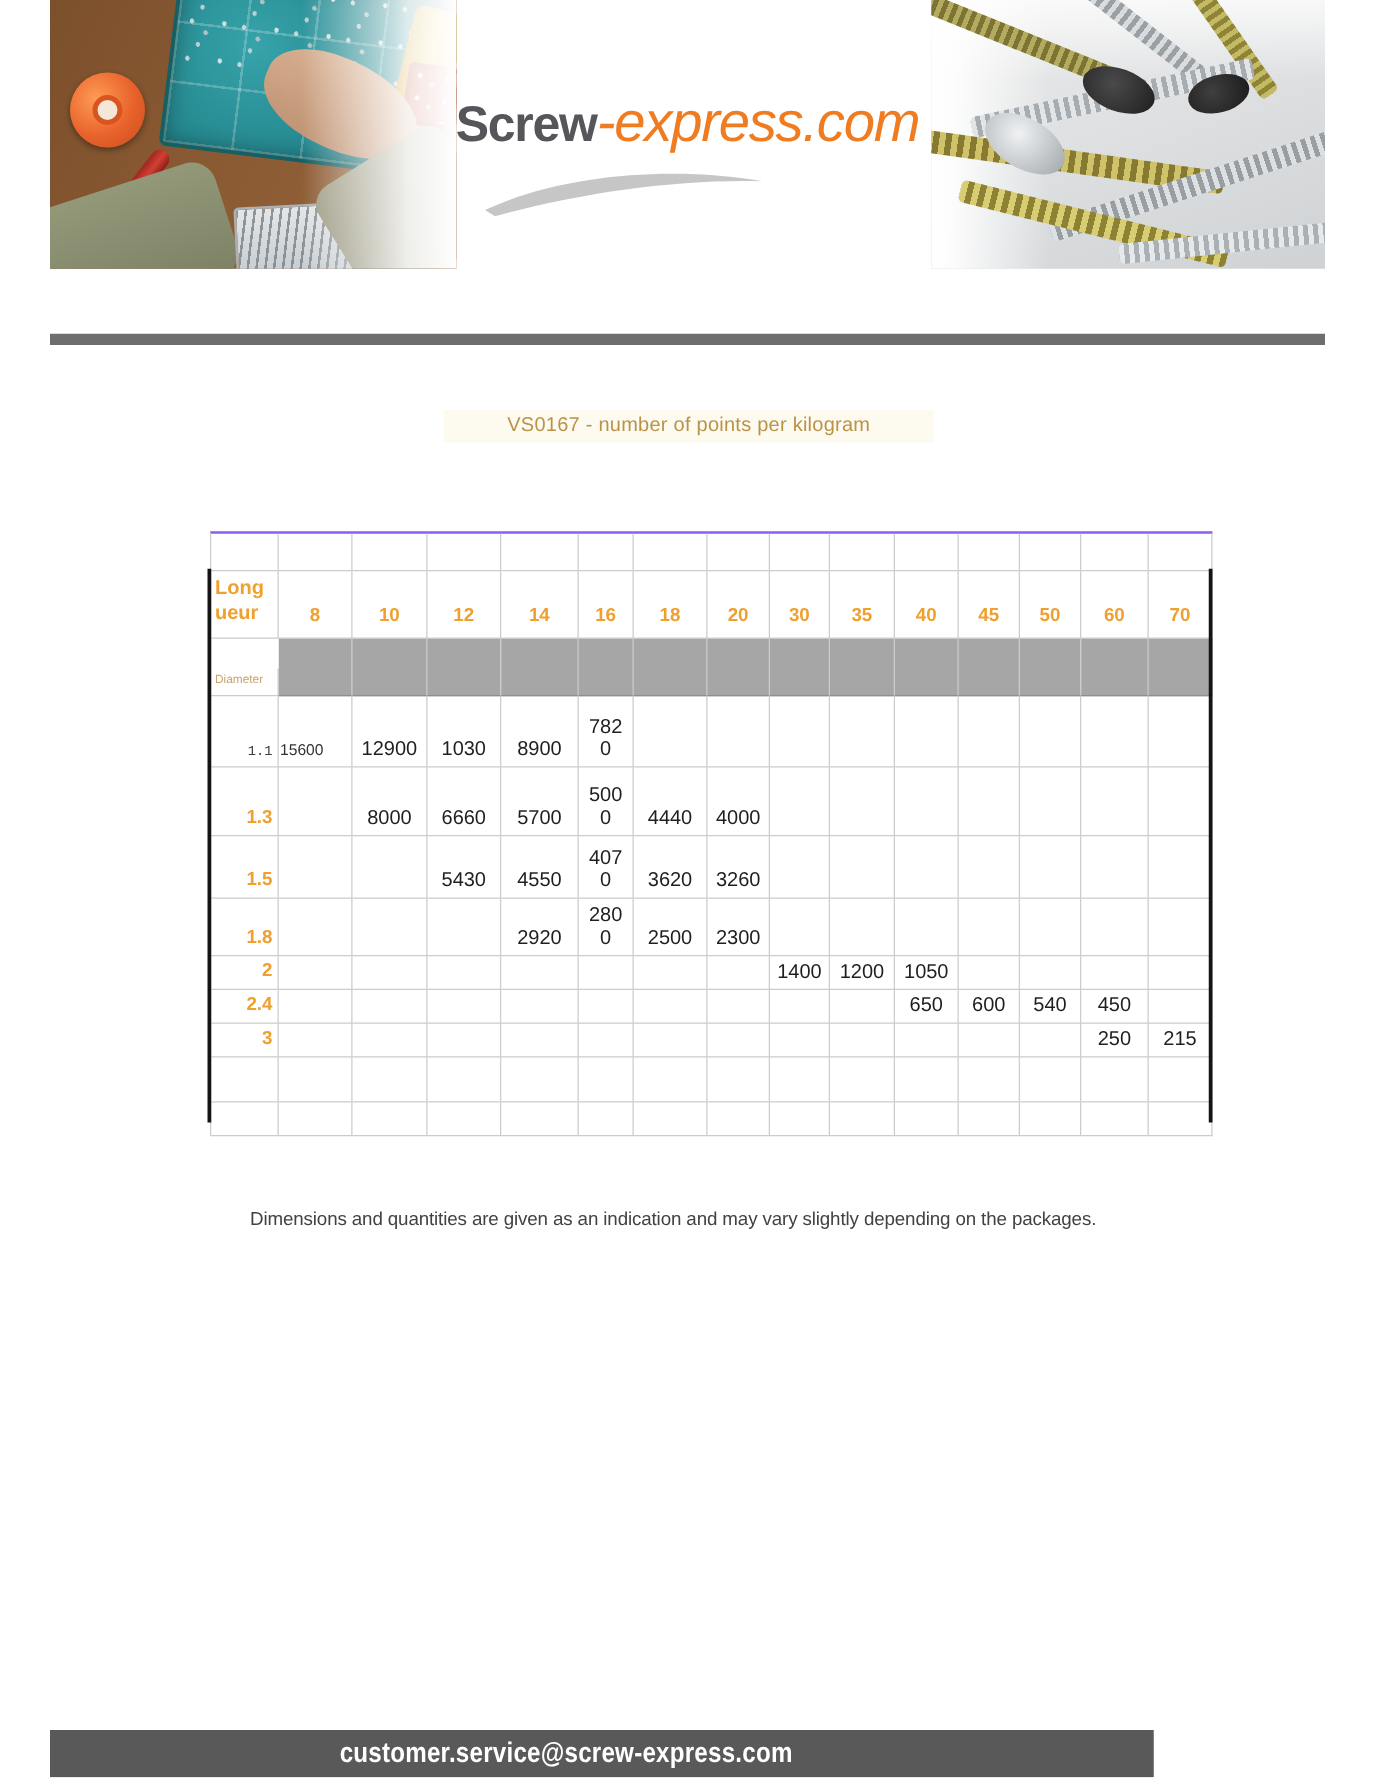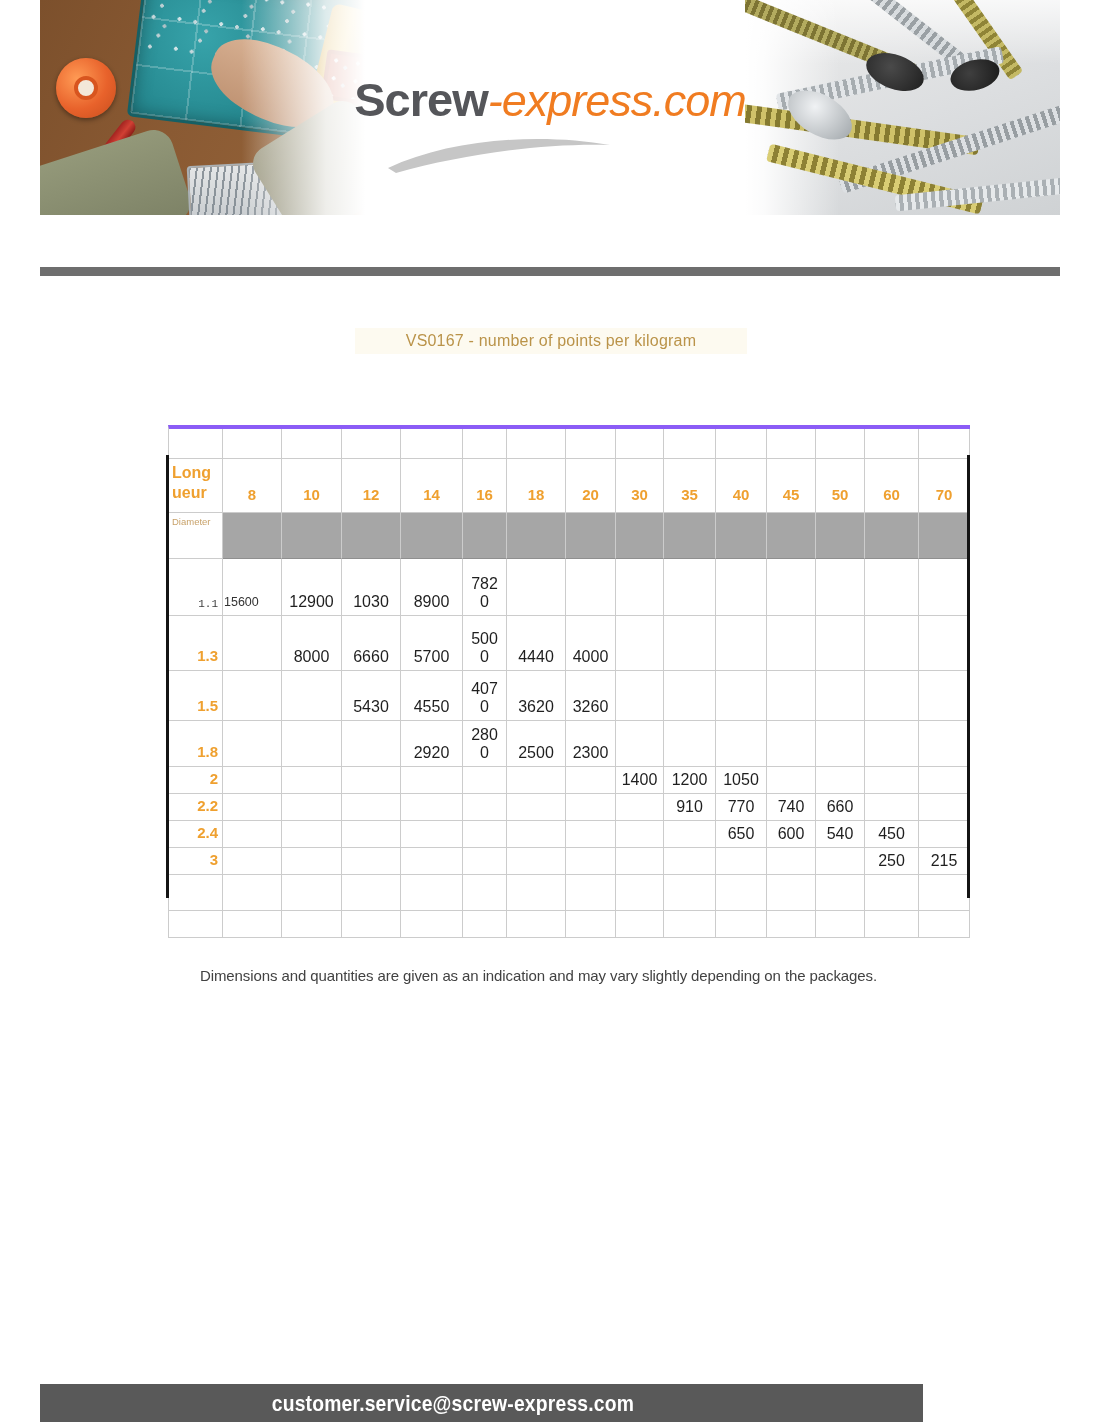--- a/index.html
+++ b/index.html
@@ -57,47 +57,47 @@
   .fade-right { left:0; top:0; width:100%; height:100%;
     background:linear-gradient(to right, transparent 62%, rgba(255,255,255,.85) 88%, #fff 100%); }
   
   .screw-bar { position:absolute; border-radius:4px; }
   .fade-left { left:0; top:0; width:100%; height:100%;
     background:linear-gradient(to left, transparent 70%, rgba(255,255,255,.9) 94%, #fff 100%),
                linear-gradient(to bottom, rgba(255,255,255,.75) 0%, transparent 30%); }
 
   
   #logo { position:absolute; left:350px; top:72px; width:400px; text-align:center; white-space:nowrap; }
-  #logo .p1 { font-size:47px; font-weight:bold; color:#55565a; letter-spacing:-1px; }
+  #logo .p1 { font-size:40px; font-weight:bold; color:#55565a; letter-spacing:-1px; }
   #logo .p2 { font-size:45px; font-weight:normal; font-style:italic; color:#f07c21; letter-spacing:-1px; }
   #swoosh { position:absolute; left:382px; top:128px; }
 
   
   #banner { position:absolute; left:40px; top:215px; width:1020px; height:52px; background:#e87e27;
     display:flex; align-items:center; justify-content:center; }
   #banner span { color:#fff; font-weight:bold; font-size:42px; letter-spacing:0px; display:inline-block;
     transform:scale(0.88,1.12); }
   #gray-strip { position:absolute; left:40px; top:267px; width:1020px; height:9px; background:#6e6e6e; }
 
   
   #title-box { position:absolute; left:355px; top:328px; width:392px; height:26px; background:#fdfaf0;
     display:flex; align-items:center; justify-content:center; }
   #title-box span { color:#ba9349; font-size:16px; letter-spacing:.2px; }
 
   
-  #table { position:absolute; left:168px; top:425px; border-top:4px solid #8b5cf6; border-left:1px solid #cccccc; }
+  #table { position:absolute; left:168px; top:425px; border-top:2px solid #8b5cf6; border-left:1px solid #cccccc; }
   .trow { display:grid; grid-template-columns:54px 59px 60px 59px 62px 44px 59px 50px 48px 52px 51px 49px 49px 54px 51px; }
   .tcell { border-right:1px solid #cccccc; border-bottom:1px solid #cccccc;
     display:flex; align-items:flex-end; justify-content:center; overflow:hidden;
     font-size:16px; color:#1f1f1f; padding:0 2px 4px 2px; line-height:1.12; text-align:center; }
   .tcell.hdr { color:#efa02f; font-weight:bold; font-size:15px; padding-bottom:8px; }
   .tcell.corner { justify-content:flex-start; text-align:left; align-items:flex-start; padding:4px 0 0 3px;
     color:#efa02f; font-weight:bold; font-size:16px; line-height:1.25; }
   .tcell.diam { justify-content:flex-start; align-items:flex-start; padding:4px 0 0 3px;
-    color:#c8a26a; font-size:9.5px; font-weight:normal; }
+    color:#c8a26a; font-size:9.5px; font-weight:normal;margin-top:24px; }
   .tcell.gray { background:#a6a6a6; border-bottom-color:#8f8f8f; }
   .tcell.lbl { justify-content:flex-end; text-align:right; padding-right:4px; color:#efa02f; font-weight:bold; font-size:15px; align-items:flex-end; padding-bottom:5px; }
   .tcell.lbl-small { color:#3c3c3c; font-weight:normal; font-size:11px;font-family:Liberation Mono, monospace; }
   .tcell.val-small { font-size:12.5px; color:#333; padding-bottom:6px; justify-content:flex-start; padding-left:1px; }
   #black-frame { position:absolute; left:166px; top:455px; width:804px; height:443px;
     border-left:3px solid #141414; border-right:3px solid #141414; pointer-events:none; }
 
   
   #footnote { position:absolute; left:200px; top:967px; width:760px; font-size:15px; color:#424242; letter-spacing:-0.1px; }
 
@@ -286,37 +286,20 @@
         <div class="tcell"></div>
         <div class="tcell">1400</div>
         <div class="tcell">1200</div>
         <div class="tcell">1050</div>
         <div class="tcell"></div>
         <div class="tcell"></div>
         <div class="tcell"></div>
         <div class="tcell"></div>
       </div>
       <div class="trow" style="height: 27px;">
-        <div class="tcell lbl">2.2</div>
-        <div class="tcell"></div>
-        <div class="tcell"></div>
-        <div class="tcell"></div>
-        <div class="tcell"></div>
-        <div class="tcell"></div>
-        <div class="tcell"></div>
-        <div class="tcell"></div>
-        <div class="tcell"></div>
-        <div class="tcell">910</div>
-        <div class="tcell">770</div>
-        <div class="tcell">740</div>
-        <div class="tcell">660</div>
-        <div class="tcell"></div>
-        <div class="tcell"></div>
-      </div>
-      <div class="trow" style="height: 27px;">
         <div class="tcell lbl">2.4</div>
         <div class="tcell"></div>
         <div class="tcell"></div>
         <div class="tcell"></div>
         <div class="tcell"></div>
         <div class="tcell"></div>
         <div class="tcell"></div>
         <div class="tcell"></div>
         <div class="tcell"></div>
         <div class="tcell"></div>

